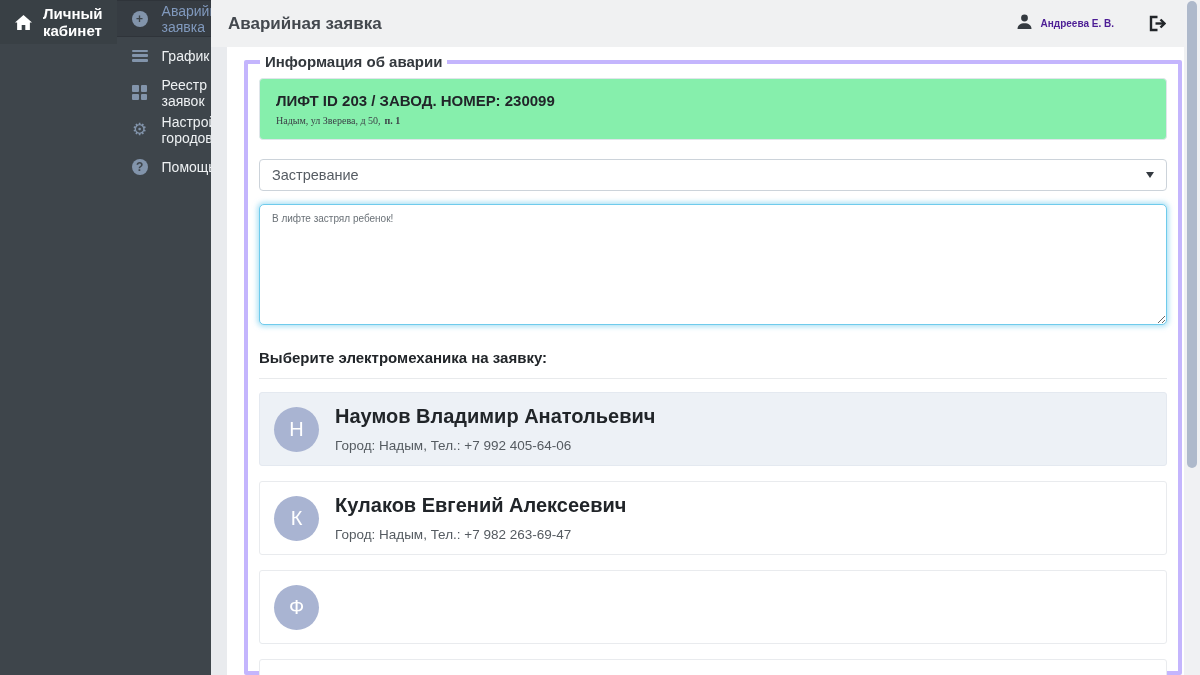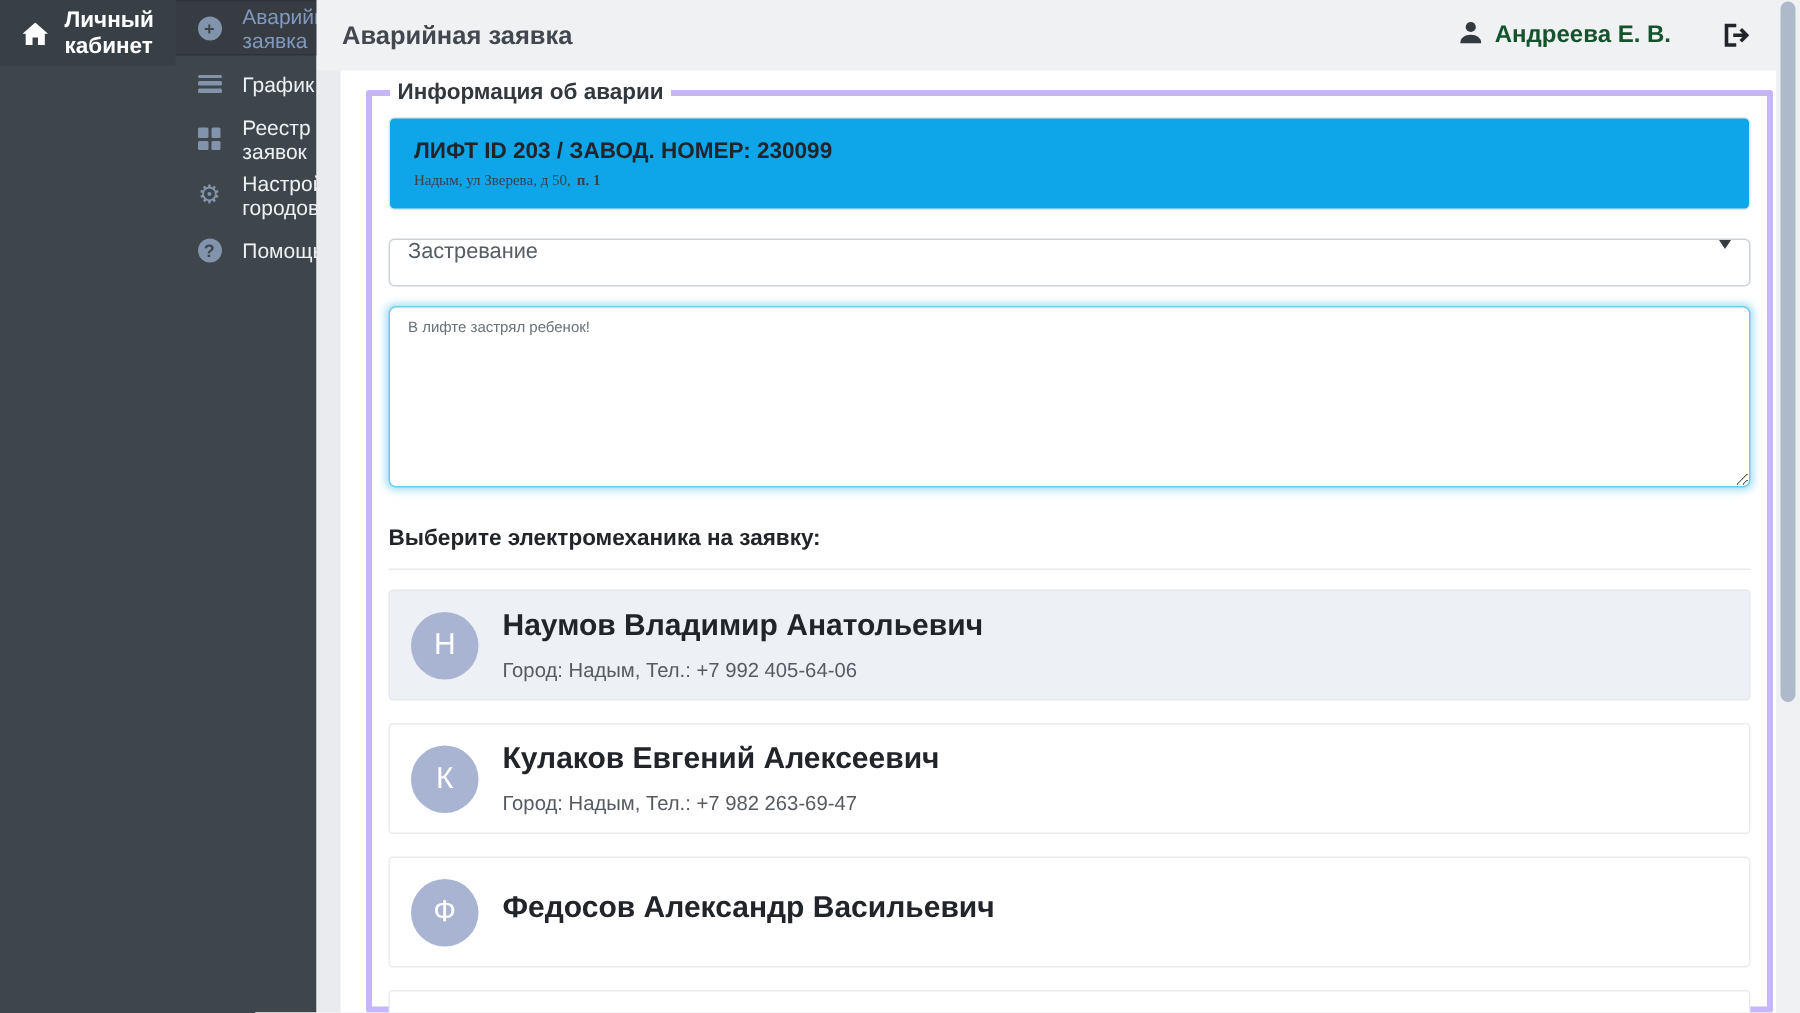--- a/index.html
+++ b/index.html
@@ -23,36 +23,36 @@
   .icon-bars { width:16px; height:12px; display:flex; flex-direction:column; justify-content:space-between; }
   .icon-bars i { height:2.5px; background:#8294ab; border-radius:1px; }
   .icon-gear { color:#8294ab; font-size:17px; line-height:1; }
 
   
   .main { flex:1; display:flex; flex-direction:column; min-width:0; }
   .topbar { height:47px; background:#f0f1f2; display:flex; align-items:center; justify-content:space-between;
             padding:0 34px 0 17px; }
   .page-title { font-size:17px; font-weight:700; color:#43484e; }
   .topbar-user { display:flex; align-items:center; gap:9px; }
-  .user-name { font-size:16px; font-weight:700; color:#14532d; }
+  .user-name { font-size:10px; font-weight:700; color:#4c1d95; }
   .logout-btn { margin-left:24px; display:flex; align-items:center; cursor:pointer; }
 
   .content { flex:1; background:#e9ebee; padding-left:16px; min-height:0; }
   .panel { background:#ffffff; height:100%; padding:6px 18px 0 17px; }
 
   fieldset.form-fs { border:4px solid #c4b5fd; border-radius:2px; padding:0 11px 14px 11px; height:100%; }
   fieldset.form-fs legend { font-size:15px; font-weight:700; color:#33383d; padding:0 5px; margin-left:1px; }
 
-  .lift-info { background:#0ea5e9; border:1px solid #dfe5ea; border-radius:4px; padding:13px 16px; margin-top:8px; }
+  .lift-info { background:#86efac; border:1px solid #dfe5ea; border-radius:4px; padding:13px 16px; margin-top:8px; }
   .lift-title { font-size:15px; font-weight:700; color:#212529; margin-bottom:6px; }
   .lift-addr { font-size:10px; color:#3c4147;font-family:Liberation Serif, serif; }
   .lift-entrance { font-weight:700; margin-left:4px; }
 
   .select-box { margin-top:19px; height:32px; border:1px solid #ccd3da; border-radius:4px; background:#fff;
-                display:flex; align-items:flex-start; justify-content:space-between; padding:0 12px; cursor:pointer;gap:40px; }
+                display:flex; align-items:center; justify-content:space-between; padding:0 12px; cursor:pointer;gap:40px; }
   .select-value { font-size:14.5px; color:#565c63; }
   .caret-down { width:0; height:0; border-left:4.5px solid transparent; border-right:4.5px solid transparent;
                 border-top:6px solid #343a40; }
 
   .desc-area { margin-top:13px; width:100%; height:121px; border:1px solid #6fcbec; border-radius:5px;
                box-shadow:0 0 5px 2px rgba(111,203,236,.55); outline:none; resize:vertical;
                padding:8px 12px; font-family:"Liberation Sans", sans-serif; font-size:10px; color:#6a7177; }
 
   .mech-heading { margin-top:20px; font-size:15px; font-weight:700; color:#212529; }
   hr.sep { border:none; border-top:1px solid #e8eaec; margin:12px 0 13px 0; }
@@ -180,21 +180,20 @@
           <div class="mech-item">
             <span class="avatar">К</span>
             <span>
               <div class="mech-name">Кулаков Евгений Алексеевич</div>
               <div class="mech-sub">Город: Надым, Тел.: +7 982 263-69-47</div>
             </span>
           </div>
           <div class="mech-item">
             <span class="avatar">Ф</span>
             <span>
-              <div class="mech-name">Федосов Александр Васильевич</div>
             </span>
           </div>
           <div class="mech-item">
             
             
           </div>
         </div>
 
       </fieldset>
     </div>

